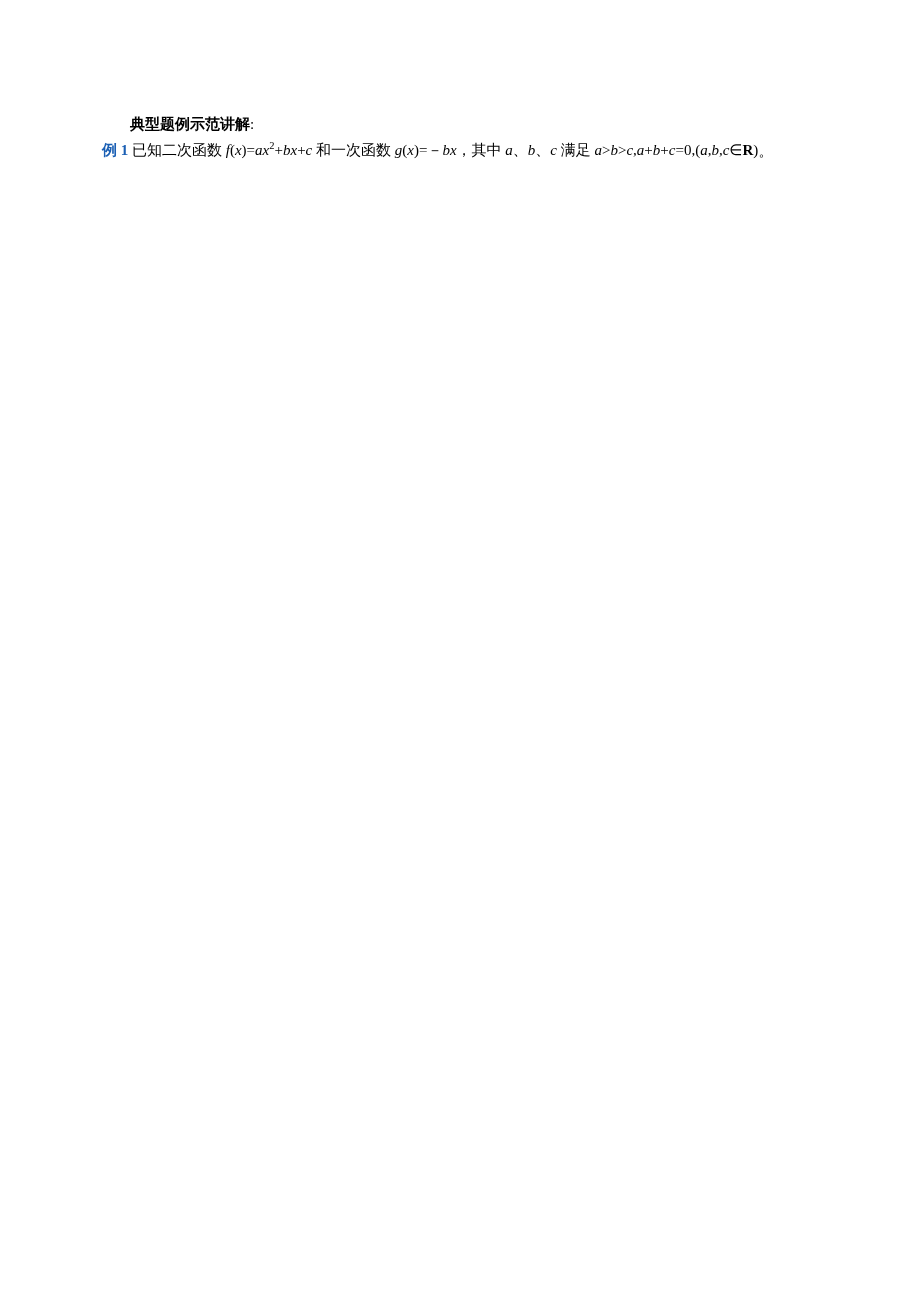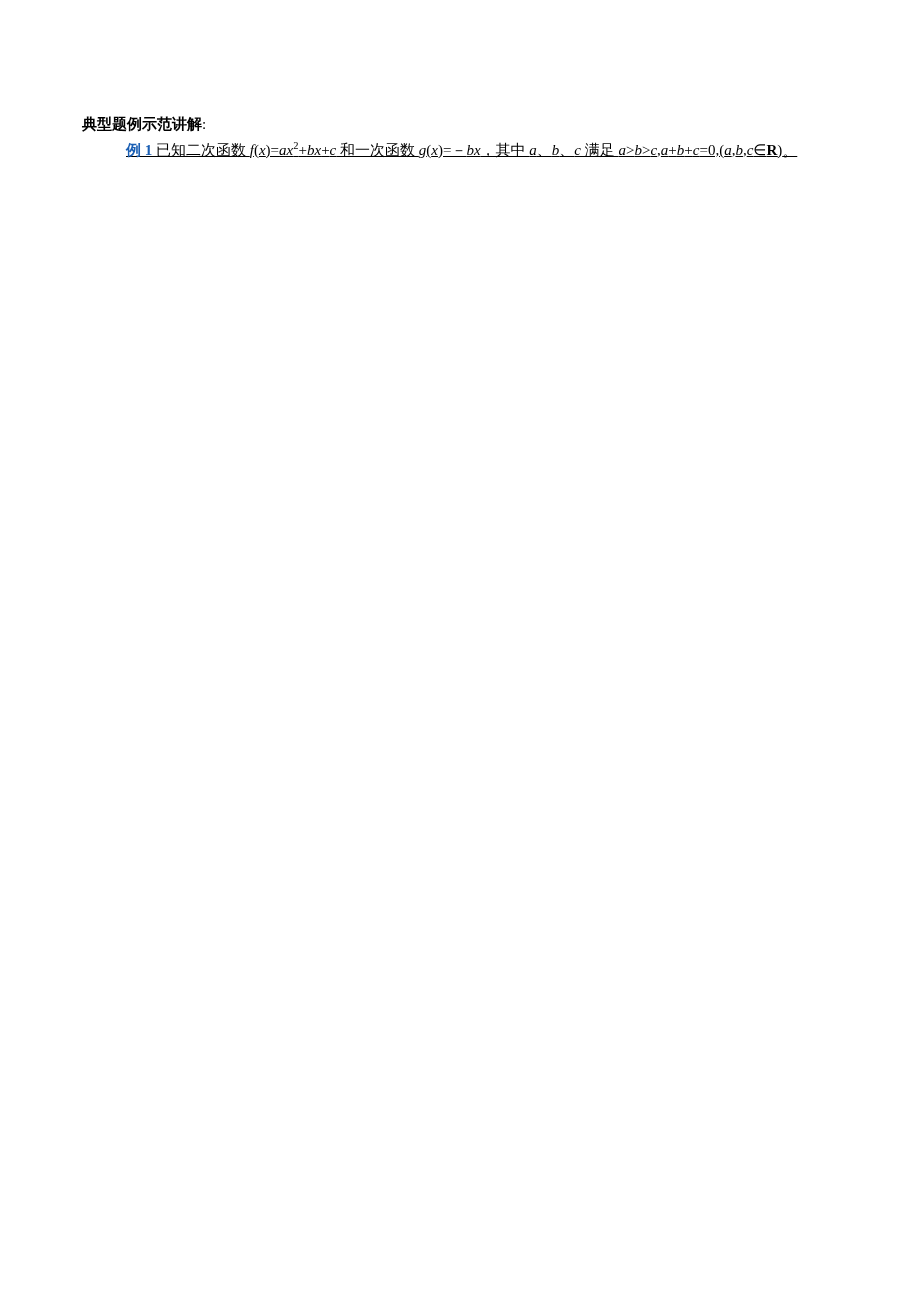--- a/index.html
+++ b/index.html
@@ -10,27 +10,27 @@
       font-family: "SimSun", "宋体", serif;
       font-size: 15px;
       line-height: 1.7;
       color: #000000;
       padding-top: 112px;
       padding-left: 82px;
       padding-right: 60px;
     }
     .section-title {
       font-weight: bold;
+      margin-left: 48px;
     }
     .section-title .colon-icon {
       font-weight: normal;
     }
     .line {
-      margin-left: 44px;
-      text-decoration: underline;
+      margin-left: 20px;
     }
     .example-label {
       color: #1a5fb4;
       font-weight: bold;
       font-family: "SimSun", "宋体", "Times New Roman", serif;
     }
     .italic {
       font-style: italic;
       font-family: "Times New Roman", serif;
     }

